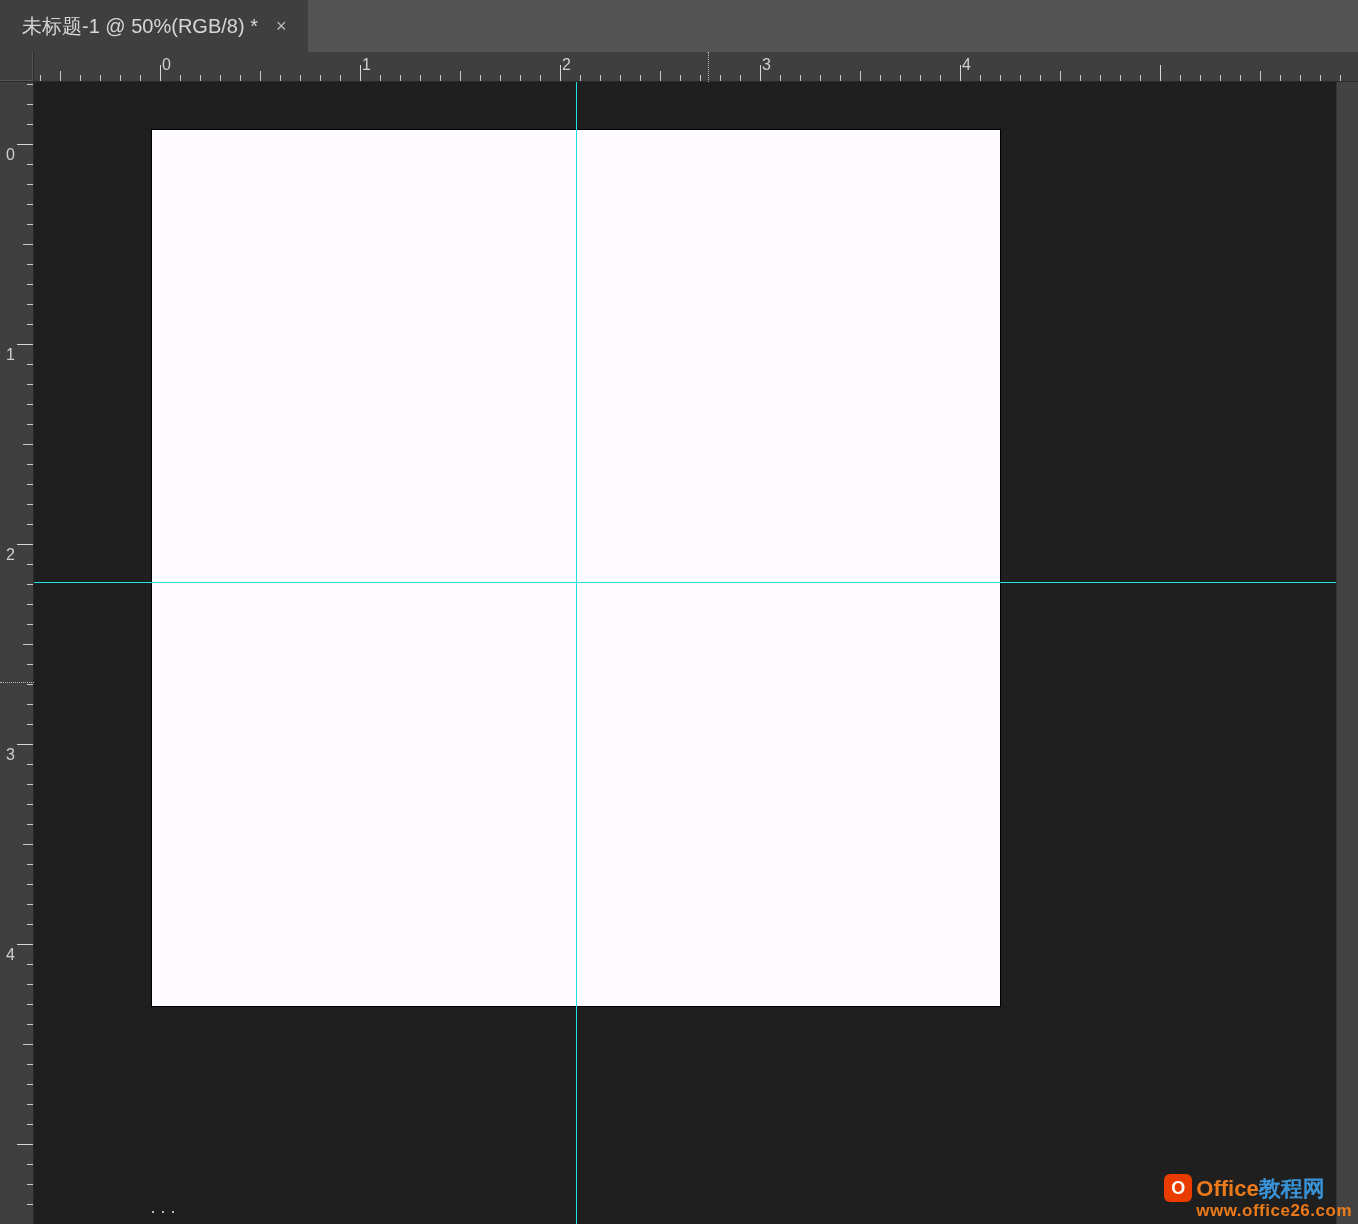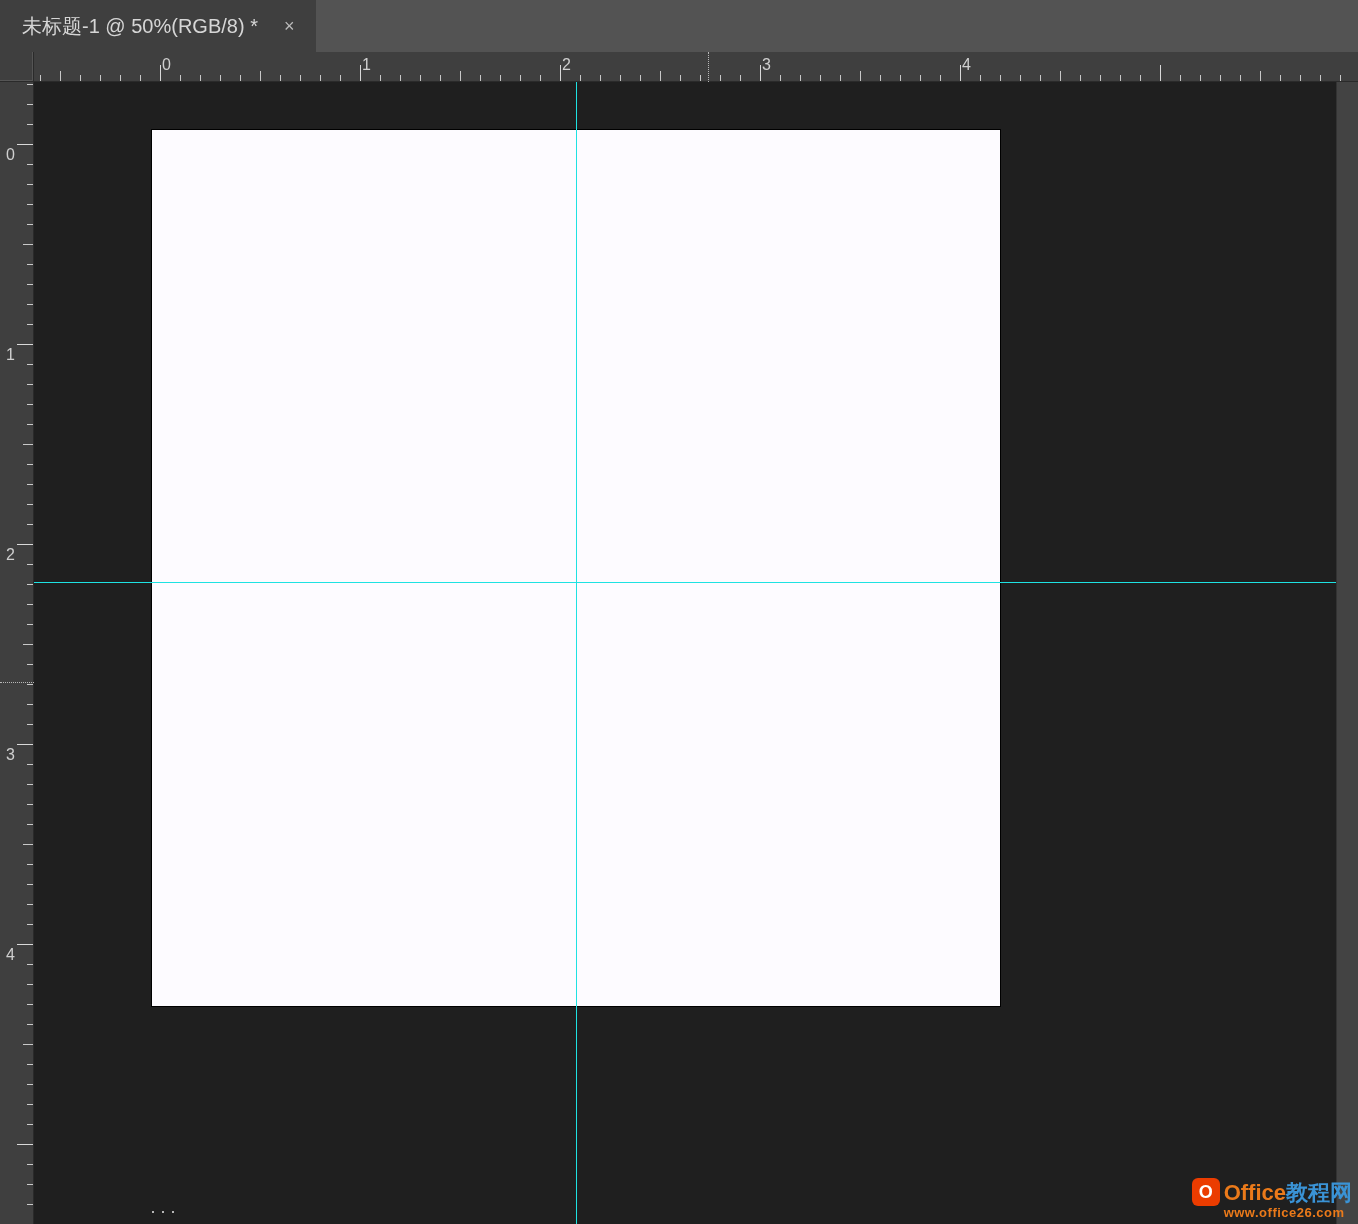--- a/index.html
+++ b/index.html
@@ -16,21 +16,21 @@
       background: #535353;
       display: flex;
       align-items: center;
     }
     .tab {
       height: 52px;
       background: #3f3f3f;
       display: flex;
       align-items: center;
       padding: 0 18px 0 22px;
-      gap: 22px;
+      gap: 14px;
       color: #d6d6d6;
       font-size: 20px;
     }
     .tab-close {
       color: #bcbcbc;
       font-size: 18px;
       cursor: pointer;
       padding: 2px 4px;
     }
     .workspace {
@@ -179,21 +179,21 @@
       display: flex;
       align-items: center;
       justify-content: center;
       color: #fff;
       font-size: 18px;
       font-weight: bold;
     }
     .wm-text1 { font-size: 22px; }
     .wm-office { color: #eb7a1a; }
     .wm-zh { color: #3a93d6; }
-    .wm-url { font-size: 13px; color: #eb7a1a; letter-spacing: 0.5px; margin-left: 32px; }
+    .wm-url { font-size: 17px; color: #eb7a1a; letter-spacing: 0.5px; margin-left: 32px; }
     .status-hint {
       position: absolute;
       left: 150px;
       bottom: 2px;
       color: #cfcfcf;
       font-size: 18px;
       letter-spacing: 4px;
     }
   </style>
 </head>

